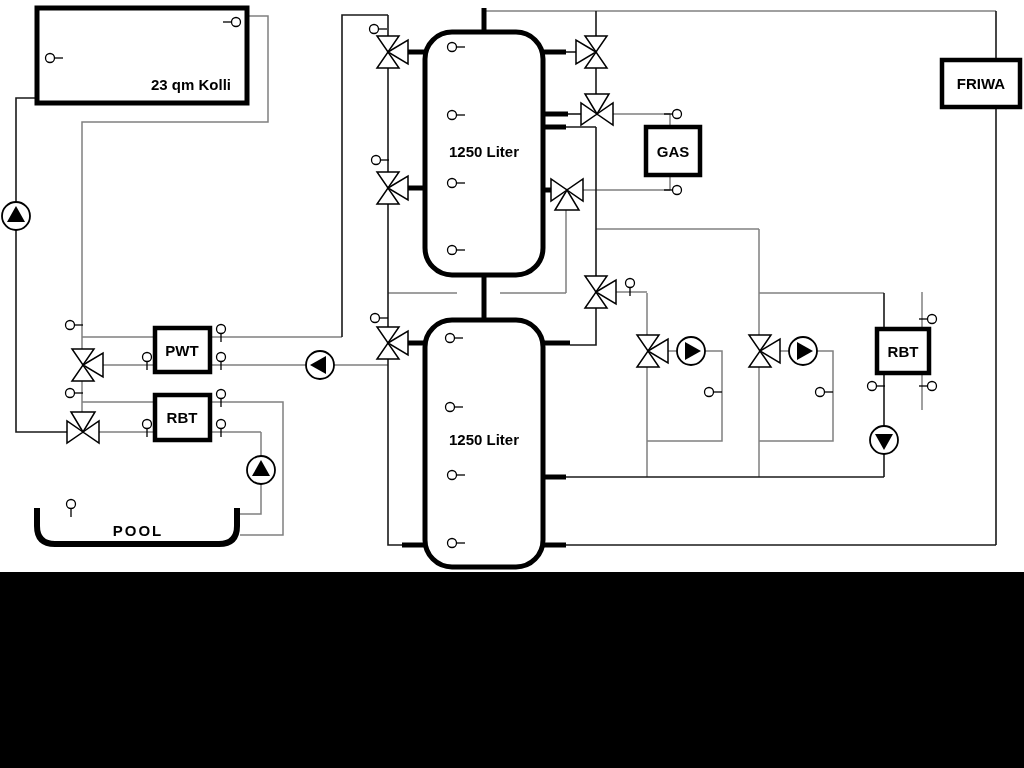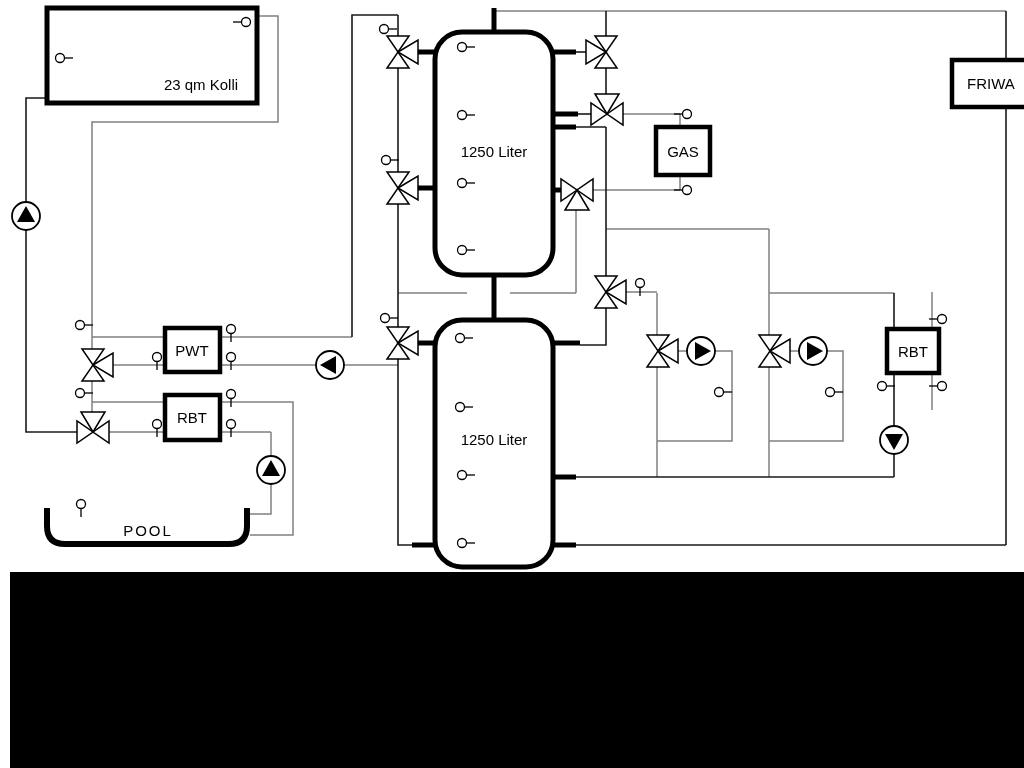--- a/index.html
+++ b/index.html
@@ -1,16 +1,16 @@
 <!DOCTYPE html>
 <html><head>
 <meta charset="utf-8">
 <style>
   html,body{margin:0;padding:0;background:#fff;width:1024px;height:768px;overflow:hidden;}
-  #stage{position:absolute;left:10px;top:0;width:879px;height:768px;}
+  #stage{position:absolute;left:0;top:0;width:879px;height:768px;font-weight:bold;}
   svg{display:block;}
   text{font-family:"Liberation Sans","DejaVu Sans",sans-serif;fill:#000;}
   .lbl{font-size:15px;}
   .pool-lbl{font-size:15px;letter-spacing:2px;}
 </style>
 </head>
 <body>
 
 <div id="stage">
 <svg width="1024" height="768" viewBox="0 0 1024 768">

